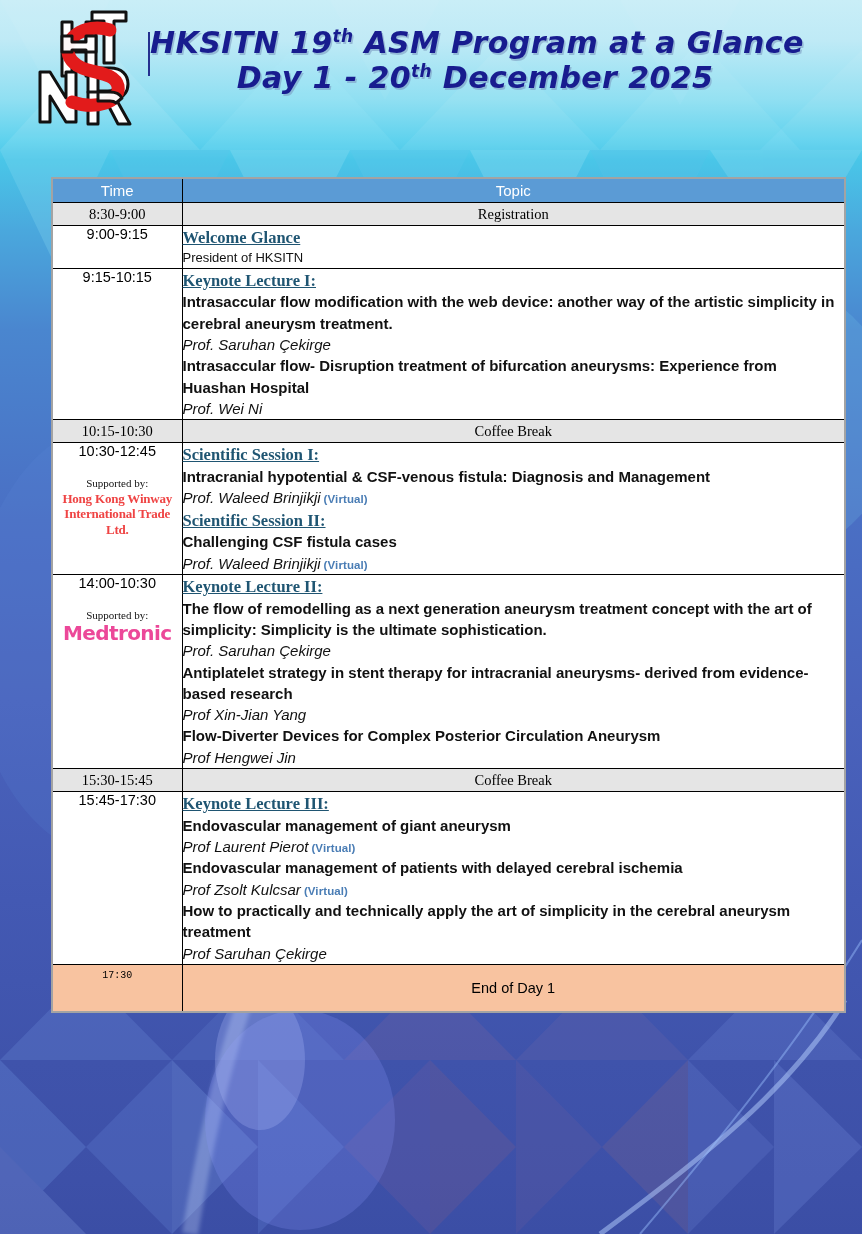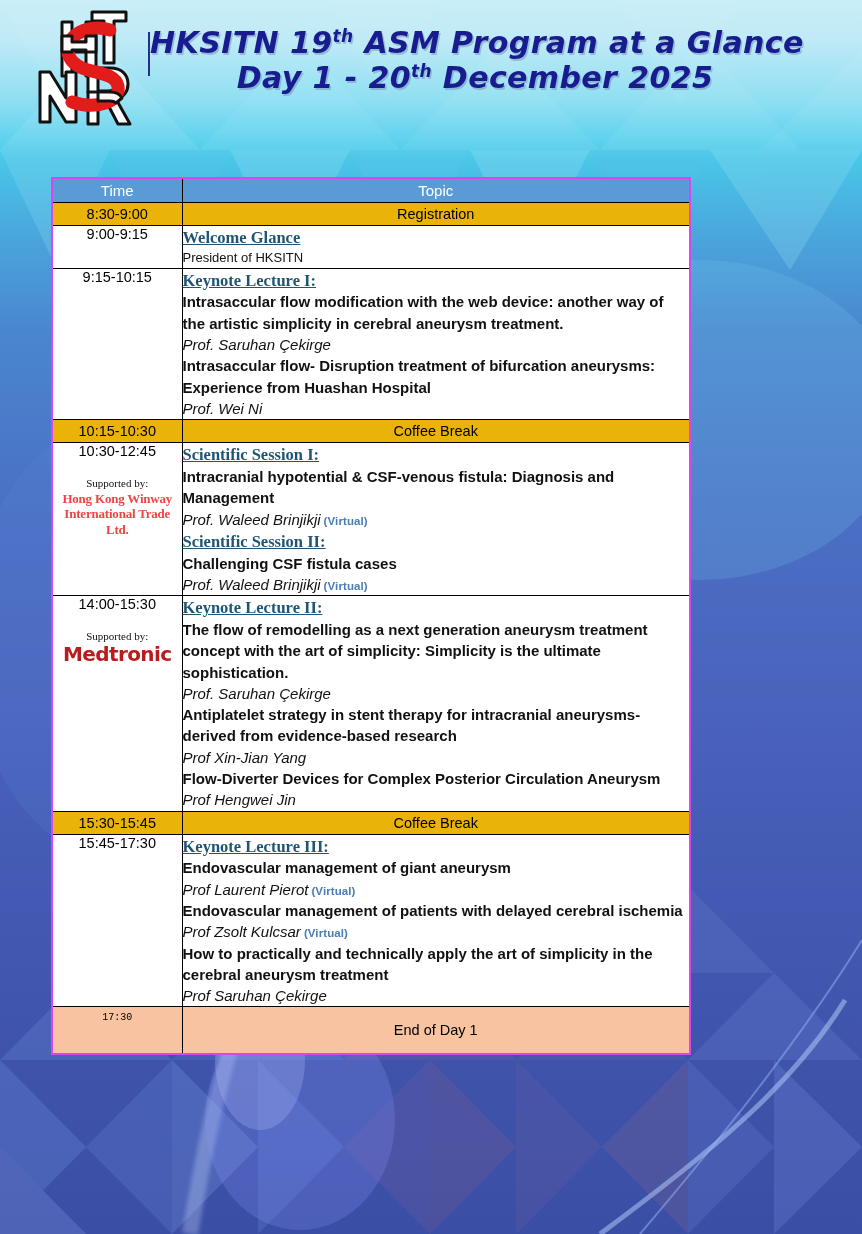--- a/index.html
+++ b/index.html
@@ -32,37 +32,37 @@
     font-weight:bold;font-style:italic;
     font-size:30px;letter-spacing:.4px;color:#181C8F;
     text-shadow:1.5px 1.5px 0 rgba(120,150,190,.55);
     white-space:nowrap;
   }
   .title-line sup{font-size:17px;vertical-align:super;}
   #caret{position:absolute;left:148px;top:32px;width:2px;height:44px;background:#24308f;}
 
   
   #sched-wrap{position:absolute;left:51px;top:177px;width:766px;z-index:3;}
-  table.sched{border-collapse:collapse;width:640px;background:#ffffff;
-    border:2px solid #d946ef;table-layout:fixed;}
+  table.sched{border-collapse:collapse;width:795px;background:#ffffff;
+    border:2px solid #a3a3a3;table-layout:fixed;}
   table.sched td,table.sched th{border:1px solid #000;padding:0;vertical-align:top;}
   col.ctime{width:130px;}
 
   thead th{
     background:#5B9BD5;color:#ffffff;font-size:15px;font-weight:normal;
     text-align:center;height:23px;line-height:23px;border:1px solid #000;
   }
 
   td.time{
     text-align:center;font-size:14.5px;color:#000;
     padding-top:3px;padding-bottom:3px;
   }
   td.topic{padding:2px 0 3px 7px;font-size:14.5px;color:#000;}
 
-  tr.break td{background:#eab308;height:22px;}
+  tr.break td{background:#e5e5e5;height:22px;font-family:Liberation Serif, serif;}
   tr.break td.time{padding:0;line-height:22px;font-size:14.5px;}
   tr.break td.topic{padding:0;line-height:22px;text-align:center;font-size:14.5px;}
 
   tr.endday td{background:#F8C3A0;height:22px;}
   tr.endday td.time{padding:0;line-height:22px;font-size:10px;font-family:Liberation Mono, monospace;}
   tr.endday td.topic{padding:12px;line-height:22px;text-align:center;font-size:14.5px;}
 
   .sess-head{
     font-family:"Liberation Serif", serif;
     font-weight:bold;font-size:16.5px;color:#1F5572;
@@ -81,21 +81,21 @@
     font-family:"Liberation Serif", serif;font-size:11px;color:#111;
     display:block;margin-bottom:1px;
   }
   .sponsor .sp-name{
     font-family:Liberation Serif, serif;font-weight:bold;
     font-size:13px;color:#ef4444;display:block;line-height:1.18;
     letter-spacing:-.2px;
   }
   .sponsor .medtronic{
     font-family:"DejaVu Sans", sans-serif;font-weight:bold;
-    font-size:20px;color:#b91c1c;display:block;letter-spacing:-.6px;
+    font-size:20px;color:#ec4899;display:block;letter-spacing:-.6px;
     line-height:1.05;
   }
 </style>
 </head>
 <body>
 
 <div id="bg">
   <div class="bg-layer bg-base"></div>
   <svg class="bg-layer" width="862" height="1234" viewBox="0 0 862 1234" preserveAspectRatio="none">
     <g opacity="0.30">
@@ -246,21 +246,21 @@
             <div class="sess-head">Scientific Session I:</div>
             <div class="talk">Intracranial hypotential &amp; CSF-venous fistula: Diagnosis and Management</div>
             <div class="speaker">Prof. Waleed Brinjikji<span class="virtual">(Virtual)</span></div>
             <div class="sess-head">Scientific Session II:</div>
             <div class="talk">Challenging CSF fistula cases</div>
             <div class="speaker">Prof. Waleed Brinjikji<span class="virtual">(Virtual)</span></div>
           </td>
         </tr>
         <tr>
           <td class="time">
-            <div>14:00-15:30</div>
+            <div>14:00-10:30</div>
             <div class="sponsor">
               <span class="sup-by">Supported by:</span>
               <span class="medtronic">Medtronic</span>
             </div>
           </td>
           <td class="topic">
             <div class="sess-head">Keynote Lecture II:</div>
             <div class="talk">The flow of remodelling as a next generation aneurysm treatment concept with the art of simplicity: Simplicity is the ultimate sophistication.</div>
             <div class="speaker">Prof. Saruhan Çekirge</div>
             <div class="talk">Antiplatelet strategy in stent therapy for intracranial aneurysms- derived from evidence-based research</div>

